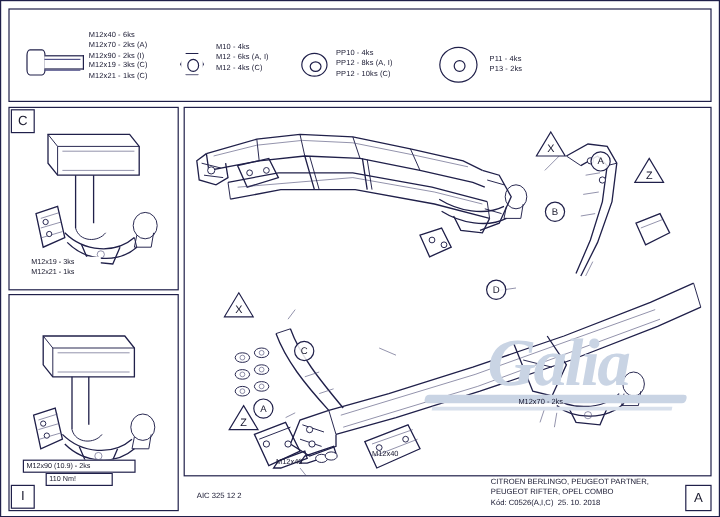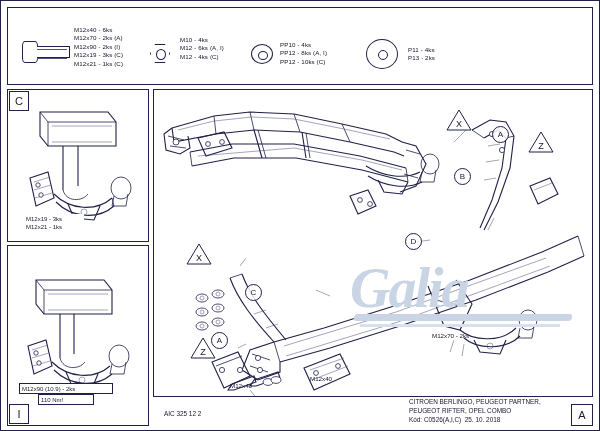--- a/index.html
+++ b/index.html
@@ -49,21 +49,21 @@
 
   
   .note-box{position:absolute;border:1px solid #20204a;font-size:6px;line-height:8.4px;padding:1px 2px;background:#fff;white-space:pre;box-sizing:border-box;}
 
   
   .footer{position:absolute;font-size:6.4px;line-height:9px;color:#15152e;white-space:pre;}
   .ft-left{left:163px;top:408px;}
   .ft-right{left:408px;top:396px;text-align:left;}
 
   
-  .wm{position:absolute;left:196px;top:166px;width:230px;height:76px;pointer-events:none;}
+  .wm{position:absolute;left:196px;top:181px;width:230px;height:76px;pointer-events:none;text-align:center;}
   .wm-text{position:absolute;left:0;top:0;width:230px;font-size:56px;font-weight:bold;font-style:italic;color:#c9d4e4;letter-spacing:-2px;font-family:"Liberation Serif",serif;}
   .wm-bar{position:absolute;left:4px;top:58px;width:218px;height:7px;background:#c9d4e4;border-radius:3px;transform:skewX(-12deg);}
   .wm-bar2{position:absolute;left:10px;top:68px;width:200px;height:3px;background:#d8e0ec;transform:skewX(-12deg);}
 
   svg{display:block;}
   .ln{fill:none;stroke:#20204a;stroke-width:.8;}
   .ln2{fill:none;stroke:#20204a;stroke-width:1.1;}
   .thin{fill:none;stroke:#4a4a74;stroke-width:.5;}
   .fillw{fill:#ffffff;stroke:#20204a;stroke-width:.8;}
 </style>

